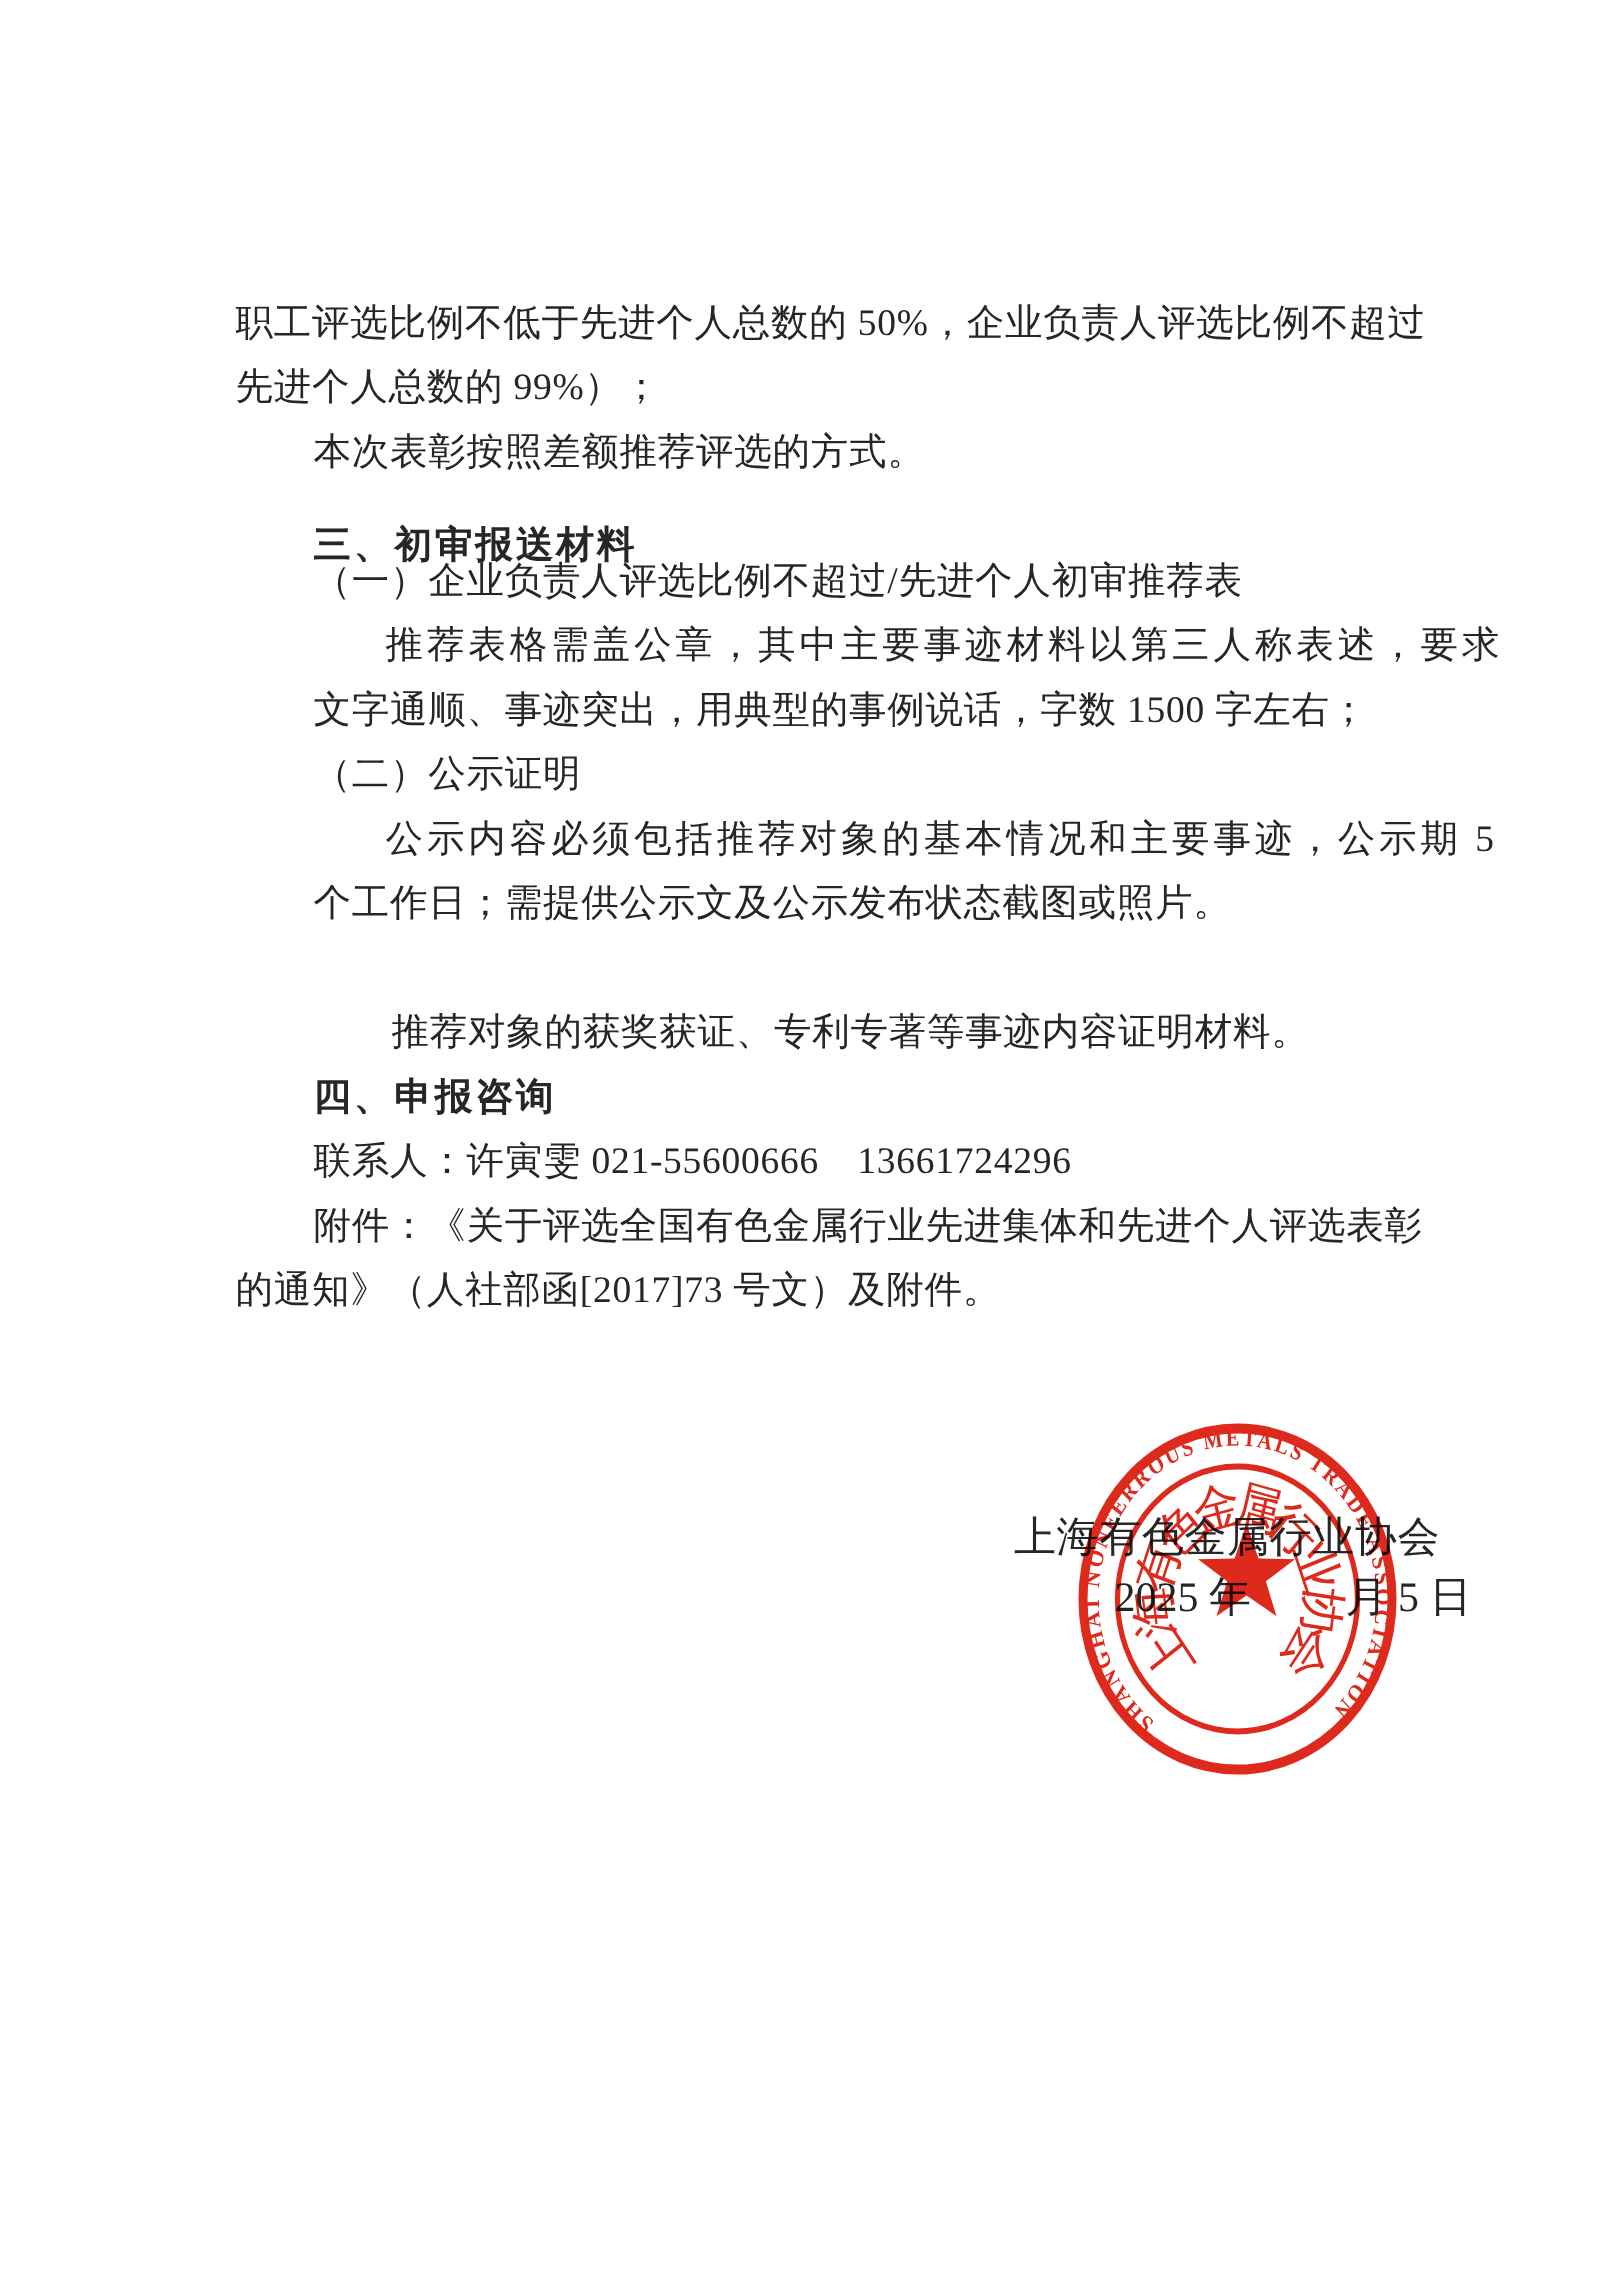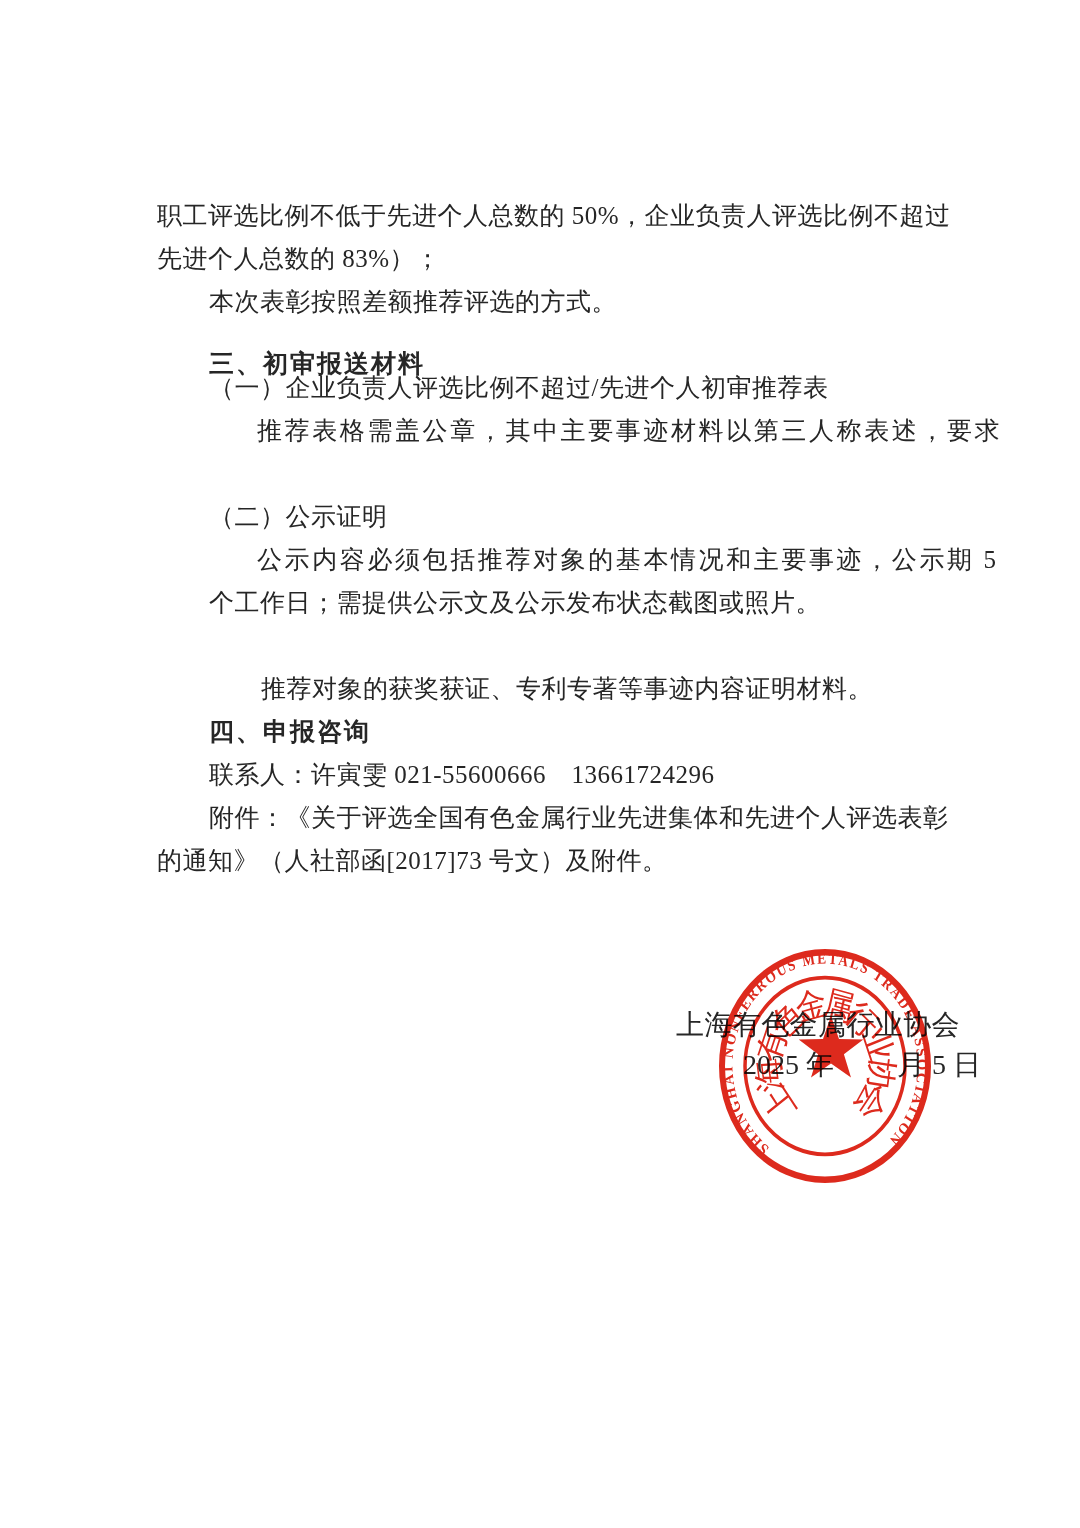--- a/index.html
+++ b/index.html
@@ -62,25 +62,26 @@
     font-family: "Liberation Serif", "DejaVu Serif", serif;
     font-size: 31px;
   }
 </style>
 </head>
 <body>
 
 <div class="page">
 
   <div class="line flush" style="top:200px">职工评选比例不低于先进个人总数的 50%，企业负责人评选比例不超过</div>
-  <div class="line flush" style="top:243px">先进个人总数的 83%）；</div>
+  <div class="line flush" style="top:243px">先进个人总数的 99%）；</div>
   <div class="line ind2" style="top:286px">本次表彰按照差额推荐评选的方式。</div>
   <div class="line ind2 bold" style="top:348px">三、初审报送材料</div>
   <div class="line ind2" style="top:372px">（一）企业负责人评选比例不超过/先进个人初审推荐表</div>
   <div class="line ind4 stretch" style="top:415px">推荐表格需盖公章，其中主要事迹材料以第三人称表述，要求</div>
+  <div class="line ind2" style="top:458px">文字通顺、事迹突出，用典型的事例说话，字数 1500 字左右；</div>
   <div class="line ind2" style="top:501px">（二）公示证明</div>
   <div class="line ind4 stretch" style="top:544px">公示内容必须包括推荐对象的基本情况和主要事迹，公示期 5</div>
   <div class="line ind2" style="top:587px">个工作日；需提供公示文及公示发布状态截图或照片。</div>
   <div class="line ind45" style="top:673px">推荐对象的获奖获证、专利专著等事迹内容证明材料。</div>
   <div class="line ind2 bold" style="top:716px">四、申报咨询</div>
   <div class="line ind2" style="top:759px">联系人：许寅雯 021-55600666　13661724296</div>
   <div class="line ind2" style="top:802px">附件：《关于评选全国有色金属行业先进集体和先进个人评选表彰</div>
   <div class="line flush" style="top:845px">的通知》（人社部函[2017]73 号文）及附件。</div>
 
   <div class="sign-line sign-org">上海有色金属行业协会</div>

